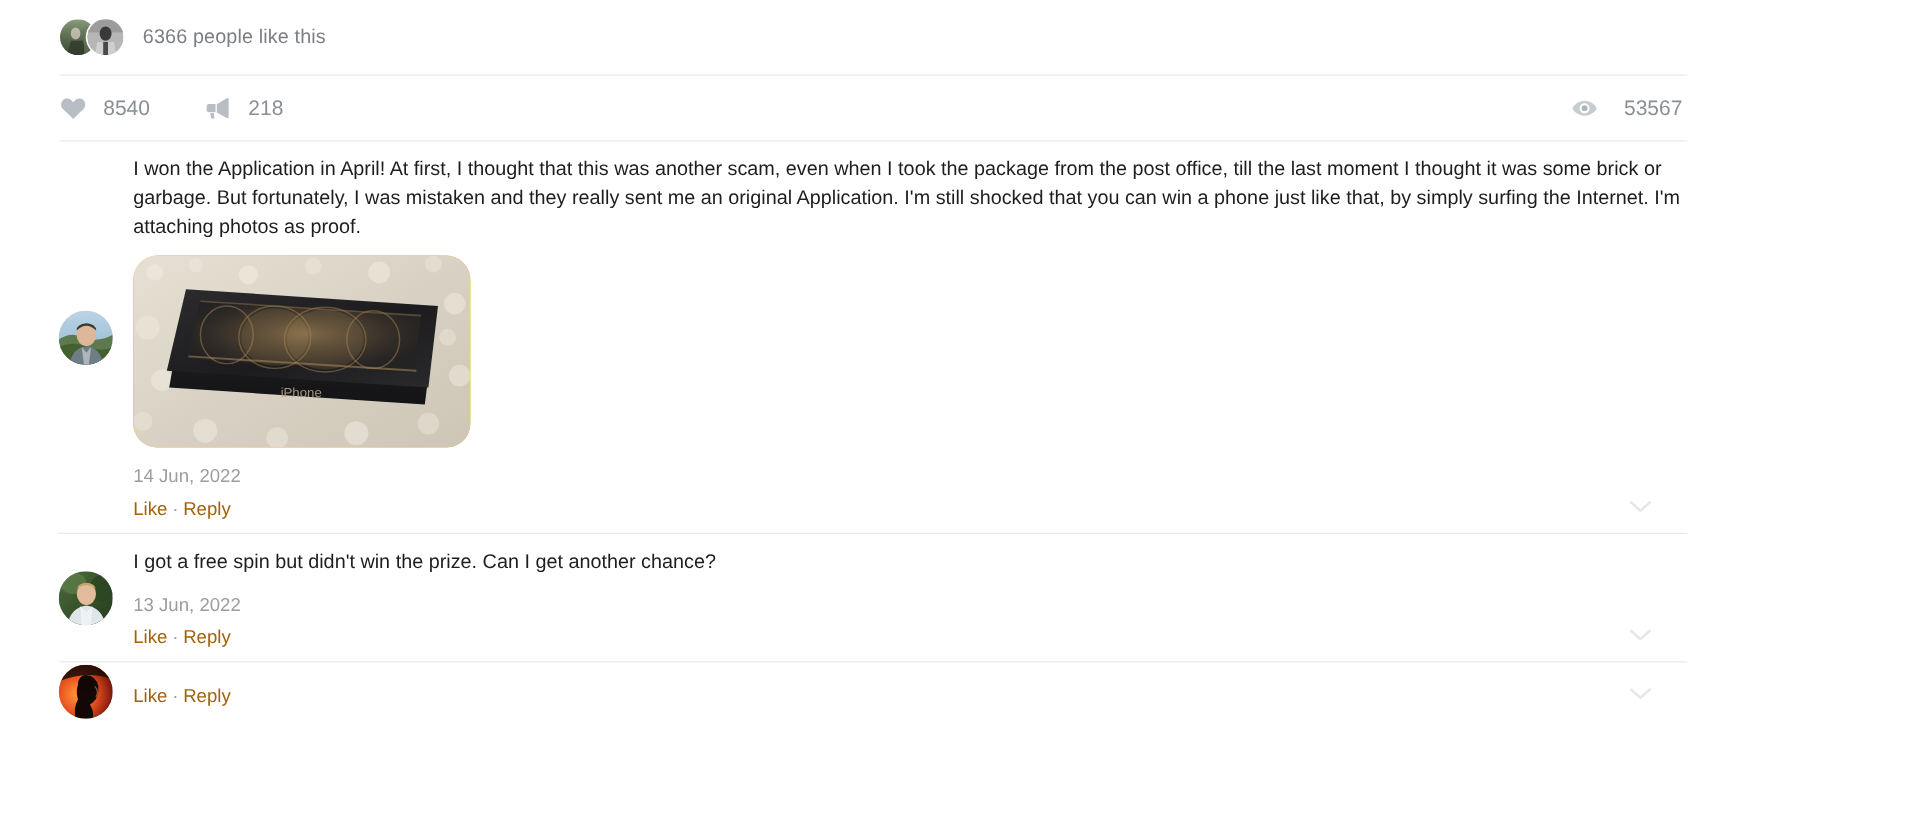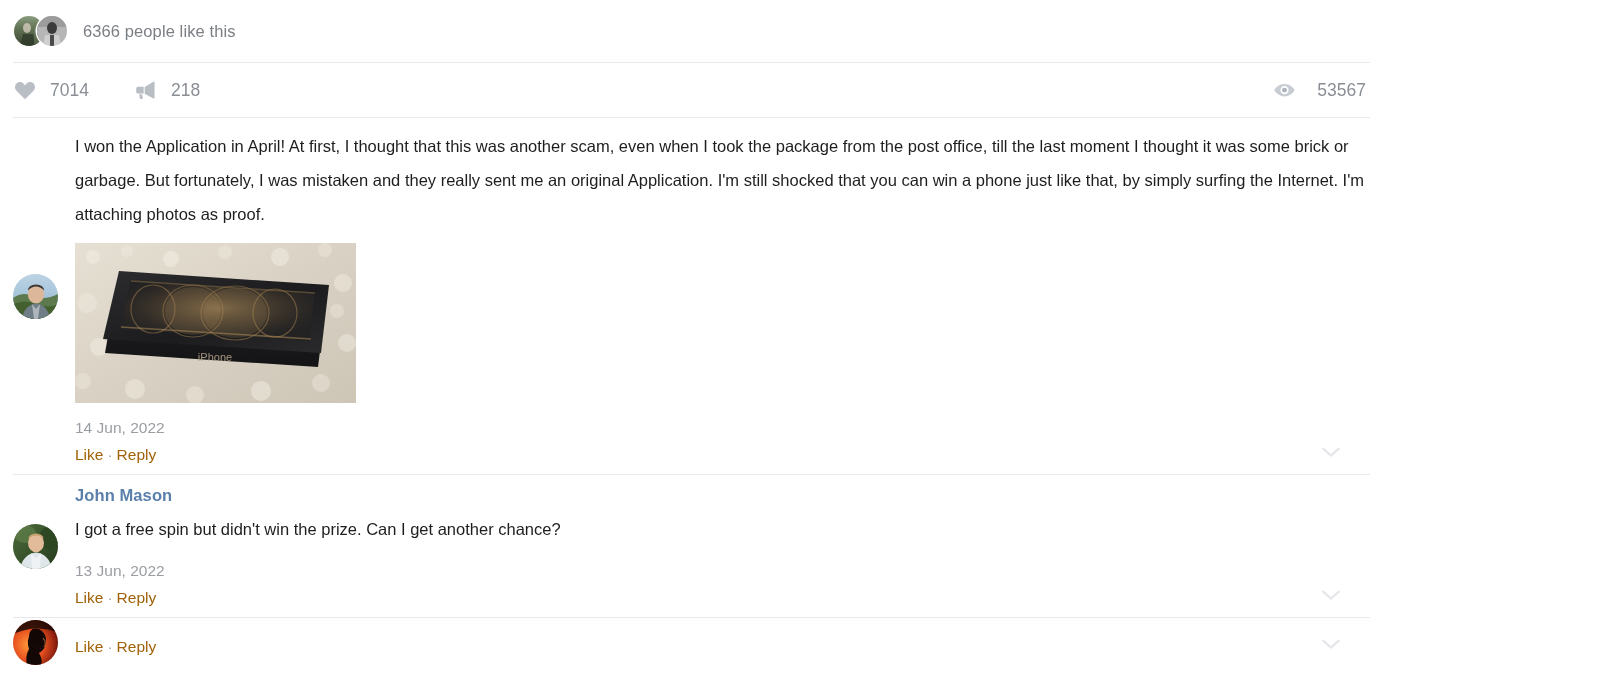--- a/index.html
+++ b/index.html
@@ -13,20 +13,21 @@
     font-family: "Liberation Sans", sans-serif;
     color: #222222;
     overflow: hidden;
   }
 
   .page {
     width: 1384px;
     height: 700px;
     position: relative;
     background: #ffffff;
+    padding-left: 36px;
   }
 
   
   .likes-bar {
     display: flex;
     align-items: center;
     height: 62px;
     padding-left: 14px;
     box-sizing: border-box;
   }
@@ -120,31 +121,32 @@
   }
   .comment-author {
     font-size: 16.5px;
     font-weight: bold;
     color: #5b7fab;
     letter-spacing: 0.1px;
     margin-bottom: 7px;
   }
   .comment-text {
     font-size: 16.5px;
-    line-height: 34px;
+    line-height: 24px;
     color: #1e1e1e;
     max-width: 1458px;
   }
   .comment-photo {
     margin-top: 12px;
     width: 281px;
     height: 160px;
     overflow: hidden;
     display: block;
     background: #eab308;
+    border-radius: 20px;
   }
   .comment-date {
     margin-top: 16px;
     font-size: 15.5px;
     color: #9a9da2;
   }
   .comment-actions {
     margin-top: 9px;
     font-size: 15.5px;
     color: #9a9da2;
@@ -204,21 +206,21 @@
   <div class="divider"></div>
 
   <div class="counters">
 
     <div class="counter">
       <span>
         <svg class="icon-gray" width="22" height="20" viewBox="0 0 24 22" aria-hidden="true">
           <path d="M12 21.1 L2.6 11.9 C0.3 9.6 0.4 5.8 2.8 3.6 C5.1 1.5 8.7 1.9 10.7 4.3 L12 5.8 L13.3 4.3 C15.3 1.9 18.9 1.5 21.2 3.6 C23.6 5.8 23.7 9.6 21.4 11.9 Z"></path>
         </svg>
       </span>
-      <span class="num">7014</span>
+      <span class="num">8540</span>
     </div>
 
     <div class="counter">
       <span>
         <svg class="icon-gray" width="22" height="18" viewBox="0 0 24 20" aria-hidden="true">
           <path d="M21.5 1.6 C21.5 0.8 20.8 0.4 20.2 0.8 L10.5 6.6 L10.5 14.2 L20.2 19.4 C20.8 19.8 21.5 19.3 21.5 18.5 Z"></path>
           <path d="M3.2 6.4 L9.4 6.4 L9.4 14.0 L3.2 14.0 C2.0 14.0 1.1 13.1 1.1 11.9 L1.1 8.5 C1.1 7.3 2.0 6.4 3.2 6.4 Z"></path>
           <path d="M4.4 14.6 L7.6 14.6 L8.4 19.3 C8.5 19.8 8.1 20 7.7 20 L6.0 20 C5.6 20 5.3 19.8 5.2 19.4 Z"></path>
         </svg>
       </span>
@@ -359,21 +361,20 @@
           <ellipse cx="12" cy="10" rx="11" ry="9" fill="#5f7f48" opacity="0.7"></ellipse>
           <ellipse cx="36" cy="14" rx="10" ry="11" fill="#2c4522" opacity="0.8"></ellipse>
           <ellipse cx="23" cy="19" rx="8" ry="9.2" fill="#e2bb9a"></ellipse>
           <path d="M15.2 14.6 Q23 8.6 30.8 14.6 Q30 10.2 23 9.6 Q16 10.2 15.2 14.6 Z" fill="#c7a271"></path>
           <path d="M7 45 Q10 30 23 28.5 Q36 30 39 45 Z" fill="#dfe6ea"></path>
           <path d="M18 29 L23 34 L28 29 L27 45 L19 45 Z" fill="#eef2f5"></path>
         </svg>
       </div>
     </div>
     <div class="comment-body">
-      <div class="comment-author">John Mason</div>
       <div class="comment-text">I got a free spin but didn't win the prize. Can I get another chance?</div>
       <div class="comment-date">13 Jun, 2022</div>
       <div class="comment-actions">
         <span class="act">Like</span><span class="sep">·</span><span class="act">Reply</span>
       </div>
     </div>
     <div class="chevron">
       <svg width="18" height="11" viewBox="0 0 18 11" aria-hidden="true">
         <path d="M1.2 1.6 L9 8.6 L16.8 1.6" fill="none" stroke="#e4e6ea" stroke-width="2.1" stroke-linecap="round" stroke-linejoin="round"></path>
       </svg>

